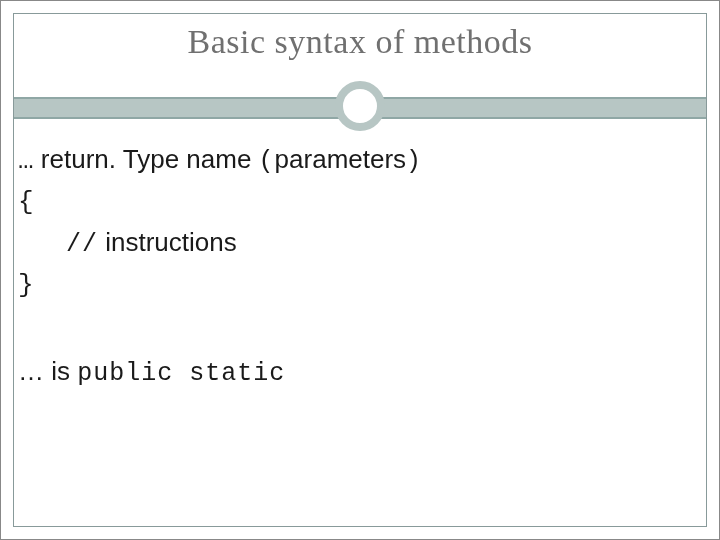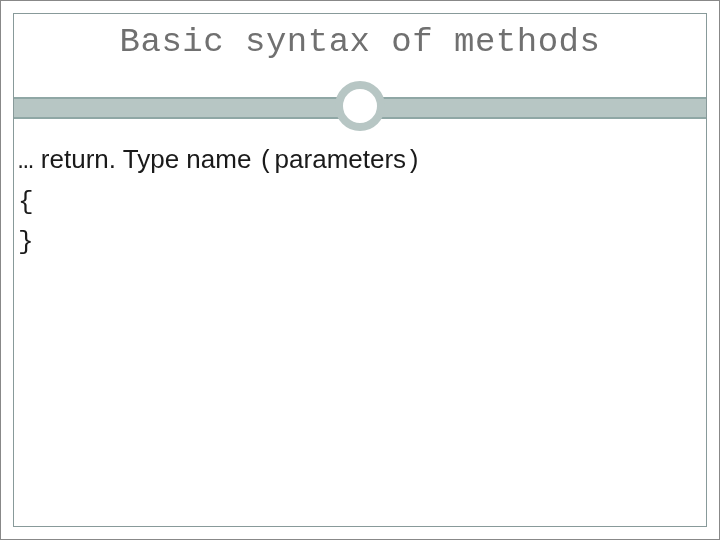--- a/index.html
+++ b/index.html
@@ -22,21 +22,21 @@
     right: 12px;
     bottom: 12px;
     border: 1px solid #889a9a;
   }
   .title {
     position: absolute;
     top: 22px;
     left: 0;
     right: 0;
     text-align: center;
-    font-family: Liberation Mono, monospace;
+    font-family: Liberation Serif, serif;
     font-weight: 400;
     font-size: 34px;
     color: #707070;
     letter-spacing: 0.5px;
   }
   .divider-band {
     position: absolute;
     top: 96px;
     left: 13px;
     right: 13px;
@@ -93,18 +93,24 @@
   <div class="title">Basic syntax of methods</div>
 
   <div class="divider-band"></div>
   <div class="divider-circle"></div>
 
   <div class="content">
     <p class="syntax-line1">
       <span class="ellipsis-mono">…</span><span> return. Type  name </span><span class="mono">(</span><span>parameters</span><span class="mono">)</span>
     </p>
     <p class="brace">{</p>
+    <p class="indent">
+      <span class="mono">//</span><span>  instructions</span>
+    </p>
     <p class="brace">}</p>
 
     <div class="gap"></div>
 
+    <p>
+      <span>… is </span><span class="mono">public static</span>
+    </p>
   </div>
 </div>
 
 </body></html>

